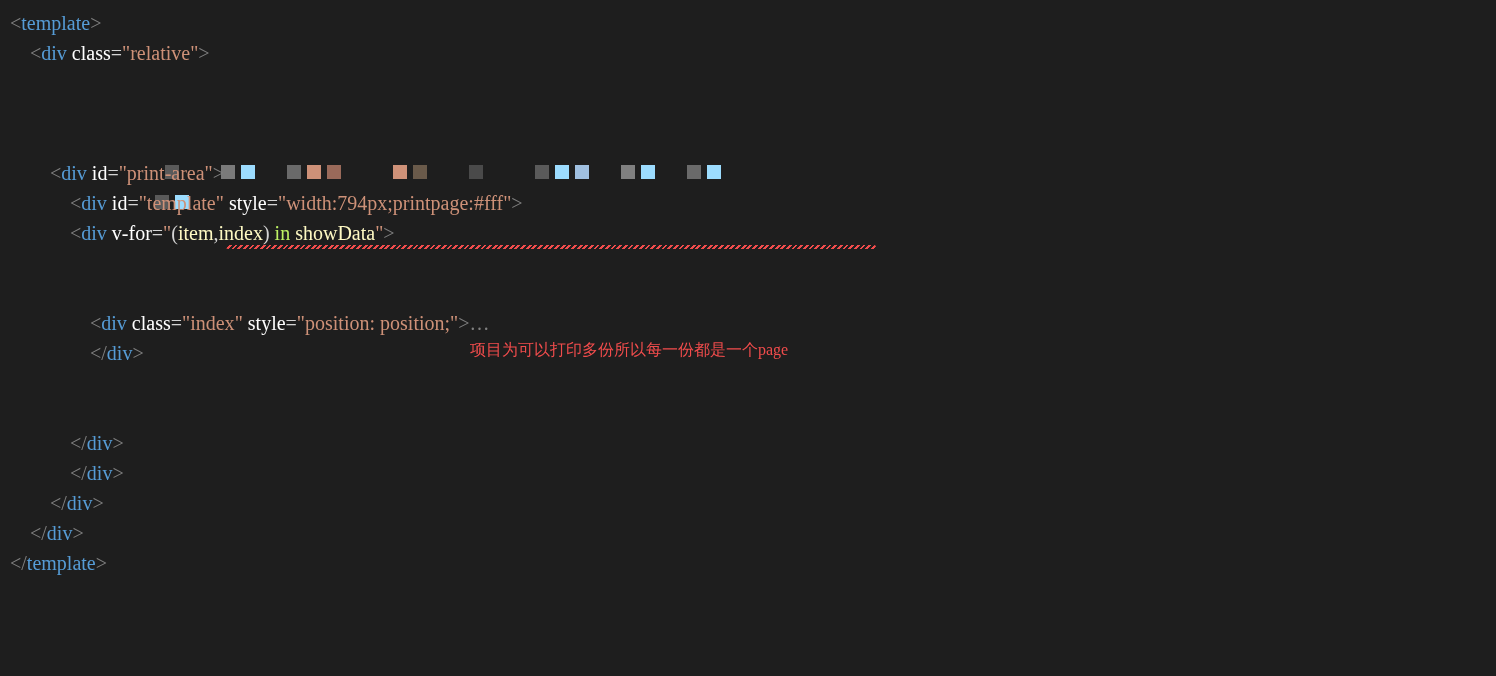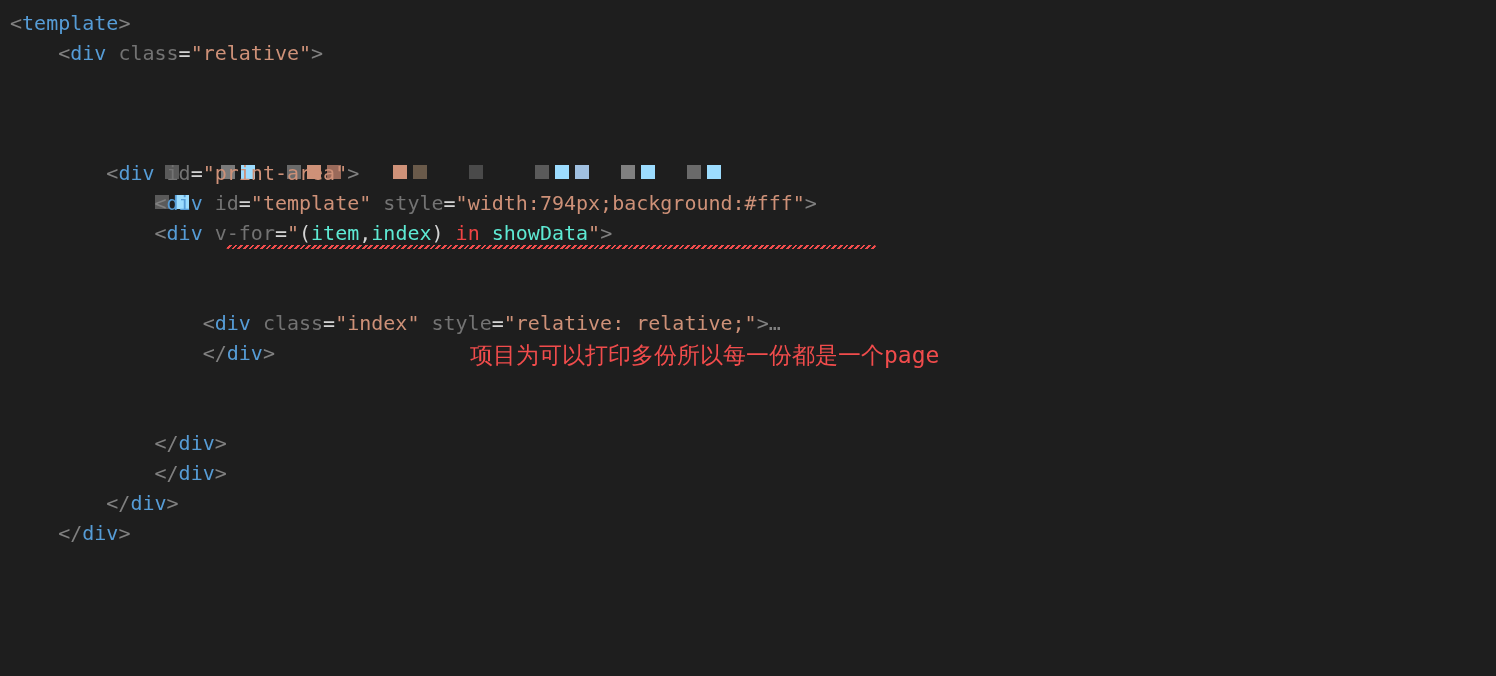--- a/index.html
+++ b/index.html
@@ -18,45 +18,46 @@
       overflow: hidden;
     }
     .code-container {
       position: relative;
       padding-left: 10px;
     }
     .line {
       line-height: 1.5;
       white-space: pre;
       position: relative;
+      font-family: Liberation Serif, serif;
     }
     .angle { color: #808080; }
     .tag { color: #569cd6; }
-    .attr { color: #737373; }
+    .attr { color: #ffffff; }
     .eq { color: #d4d4d4; }
     .str { color: #ce9178; }
-    .kw { color: #ef4444; }
-    .var { color: #5eead4; }
+    .kw { color: #bef264; }
+    .var { color: #fef9c3; }
     .text { color: #d4d4d4; }
     .pixelated {
       display: flex;
       gap: 4px;
       margin-left: 134px;
       filter: blur(0.4px);
     }
     .px {
       display: inline-block;
       width: 14px;
       height: 14px;
       margin: 1px;
     }
     .annotation {
       color: #f14c4c;
       position: absolute;
-      font-size: 23px;
+      font-size: 16px;
     }
     .squiggle {
       position: absolute;
       height: 4px;
       background: repeating-linear-gradient(
         -45deg,
         transparent 0px,
         transparent 2px,
         #f14c4c 2px,
         #f14c4c 4px
@@ -100,34 +101,35 @@
 
   <div class="line" style="height:30px;">
     <div class="pixelated" style="margin-top:6px;">
       <span class="px" style="background:#1e1e1e;width:4px"></span>
       <span class="px" style="background:#5a5a5a"></span><span class="px" style="background:#9cdcfe"></span>
     </div>
   </div>
 
   <div class="line">        <span class="angle">&lt;</span><span class="tag">div</span> <span class="attr">id</span><span class="eq">=</span><span class="str">"<span>print-area</span>"</span><span class="angle">&gt;</span></div>
 
-  <div class="line">            <span class="angle">&lt;</span><span class="tag">div</span> <span class="attr">id</span><span class="eq">=</span><span class="str">"<span>template</span>"</span> <span class="attr">style</span><span class="eq">=</span><span class="str">"<span>width:794px;background:#fff</span>"</span><span class="angle">&gt;</span></div>
+  <div class="line">            <span class="angle">&lt;</span><span class="tag">div</span> <span class="attr">id</span><span class="eq">=</span><span class="str">"<span>template</span>"</span> <span class="attr">style</span><span class="eq">=</span><span class="str">"<span>width:794px;printpage:#fff</span>"</span><span class="angle">&gt;</span></div>
 
   <div class="line" style="position:relative;">            <span class="angle">&lt;</span><span class="tag">div</span> <span class="attr">v-for</span><span class="eq">=</span><span class="str">"</span><span class="text">(</span><span class="var">item</span><span class="text">,</span><span class="var">index</span><span class="text">)</span> <span class="kw">in</span> <span class="var">showData</span><span class="str">"</span><span class="angle">&gt;</span>
     <div class="squiggle" style="left:216px;width:650px;top:27px;"></div>
   </div>
 
-  <div class="line">                <span class="angle">&lt;</span><span class="tag">div</span> <span class="attr">class</span><span class="eq">=</span><span class="str">"<span>index</span>"</span> <span class="attr">style</span><span class="eq">=</span><span class="str">"<span>relative: relative;</span>"</span><span class="angle">&gt;</span><span class="fold-dots">…</span></div>
+  <div class="line">                <span class="angle">&lt;</span><span class="tag">div</span> <span class="attr">class</span><span class="eq">=</span><span class="str">"<span>index</span>"</span> <span class="attr">style</span><span class="eq">=</span><span class="str">"<span>position: position;</span>"</span><span class="angle">&gt;</span><span class="fold-dots">…</span></div>
 
   <div class="line" style="position:relative;">                <span class="angle">&lt;/</span><span class="tag">div</span><span class="angle">&gt;</span>
     <span class="annotation" style="left:460px;top:0;">项目为可以打印多份所以每一份都是一个page</span>
   </div>
 
   <div class="line">            <span class="angle">&lt;/</span><span class="tag">div</span><span class="angle">&gt;</span></div>
 
   <div class="line">            <span class="angle">&lt;/</span><span class="tag">div</span><span class="angle">&gt;</span></div>
 
   <div class="line">        <span class="angle">&lt;/</span><span class="tag">div</span><span class="angle">&gt;</span></div>
 
   <div class="line">    <span class="angle">&lt;/</span><span class="tag">div</span><span class="angle">&gt;</span></div>
 
+  <div class="line"><span class="angle">&lt;/</span><span class="tag">template</span><span class="angle">&gt;</span></div>
 
 </div>
 
 </body></html>

